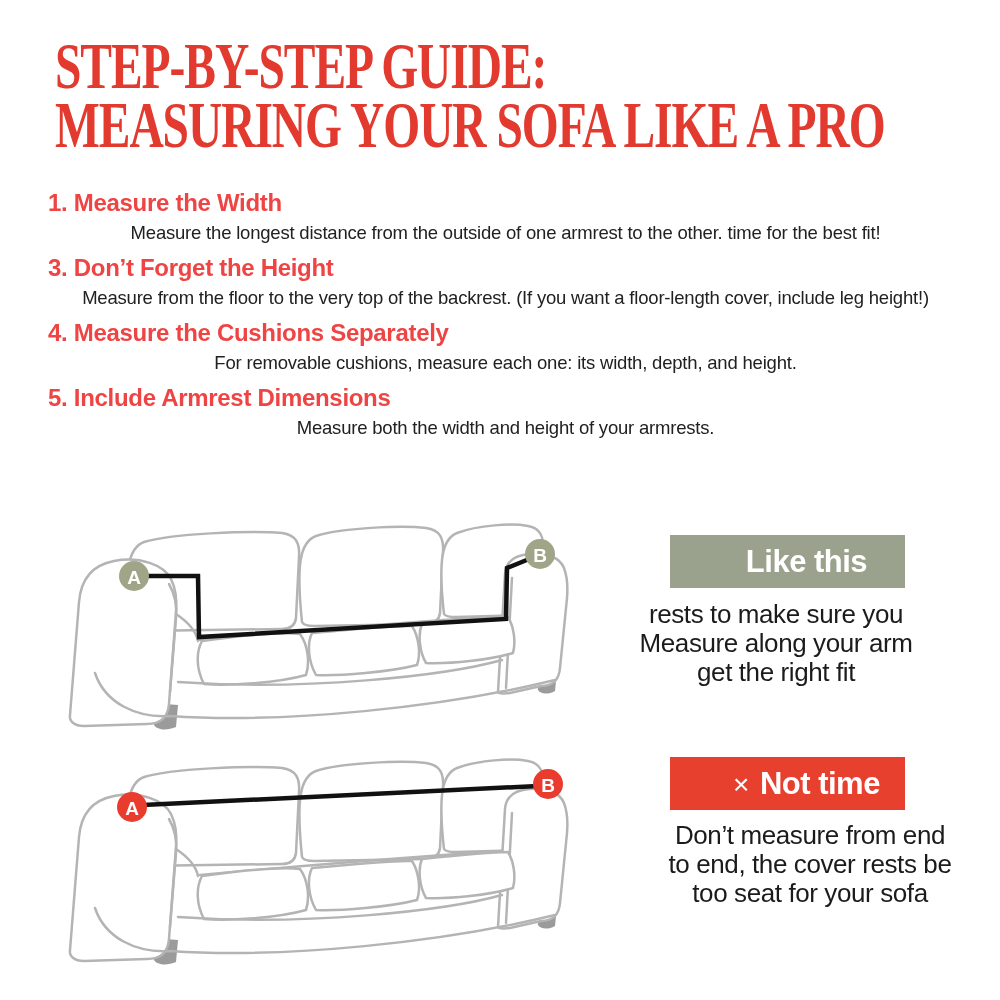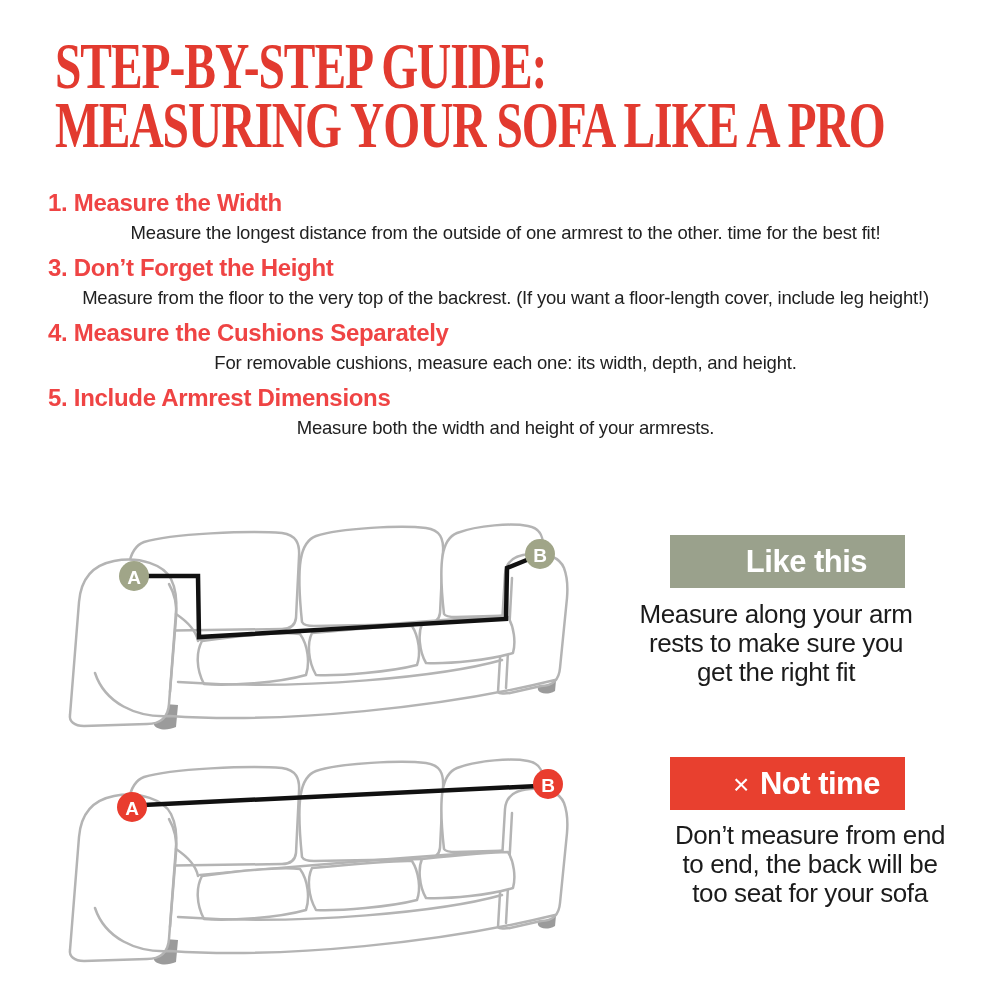--- a/index.html
+++ b/index.html
@@ -126,26 +126,26 @@
   <g>
     <circle cx="498" cy="39" r="15" stroke="none" fill="#e93c2e"></circle>
     <text x="498" y="40" text-anchor="middle" dominant-baseline="central" font-size="19" font-weight="bold" fill="#ffffff">B</text>
   </g>
 </svg>
 
 <div class="badge badge-like">
   <span>Like this</span>
 </div>
 <div class="caption caption-like">
+  <div>rests to make sure you</div>
   <div>Measure along your arm</div>
-  <div>rests to make sure you</div>
   <div>get the right fit</div>
 </div>
 
 <div class="badge badge-not">
   <span class="x-icon">×</span>
   <span>Not time</span>
 </div>
 <div class="caption caption-not">
   <div>Don’t measure from end</div>
-  <div>to end, the back will be</div>
+  <div>to end, the cover rests be</div>
   <div>too seat for your sofa</div>
 </div>
 
 </body></html>

